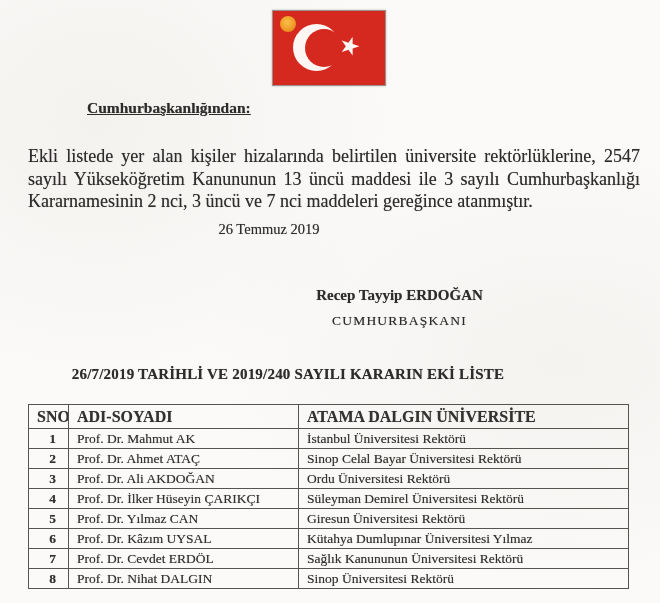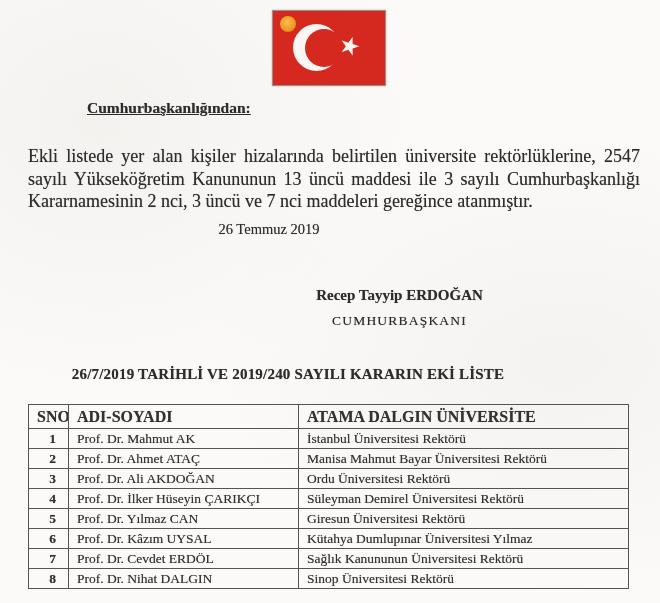--- a/index.html
+++ b/index.html
@@ -125,21 +125,21 @@
       <th class="txt">ATAMA DALGIN ÜNİVERSİTE</th>
     </tr>
     <tr>
       <td class="sno-c txt">1</td>
       <td class="txt">Prof. Dr. Mahmut AK</td>
       <td class="txt">İstanbul Üniversitesi Rektörü</td>
     </tr>
     <tr>
       <td class="sno-c txt">2</td>
       <td class="txt">Prof. Dr. Ahmet ATAÇ</td>
-      <td class="txt">Manisa Mahmut Bayar Üniversitesi Rektörü</td>
+      <td class="txt">Sinop Celal Bayar Üniversitesi Rektörü</td>
     </tr>
     <tr>
       <td class="sno-c txt">3</td>
       <td class="txt">Prof. Dr. Ali AKDOĞAN</td>
       <td class="txt">Ordu Üniversitesi Rektörü</td>
     </tr>
     <tr>
       <td class="sno-c txt">4</td>
       <td class="txt">Prof. Dr. İlker Hüseyin ÇARIKÇI</td>
       <td class="txt">Süleyman Demirel Üniversitesi Rektörü</td>

